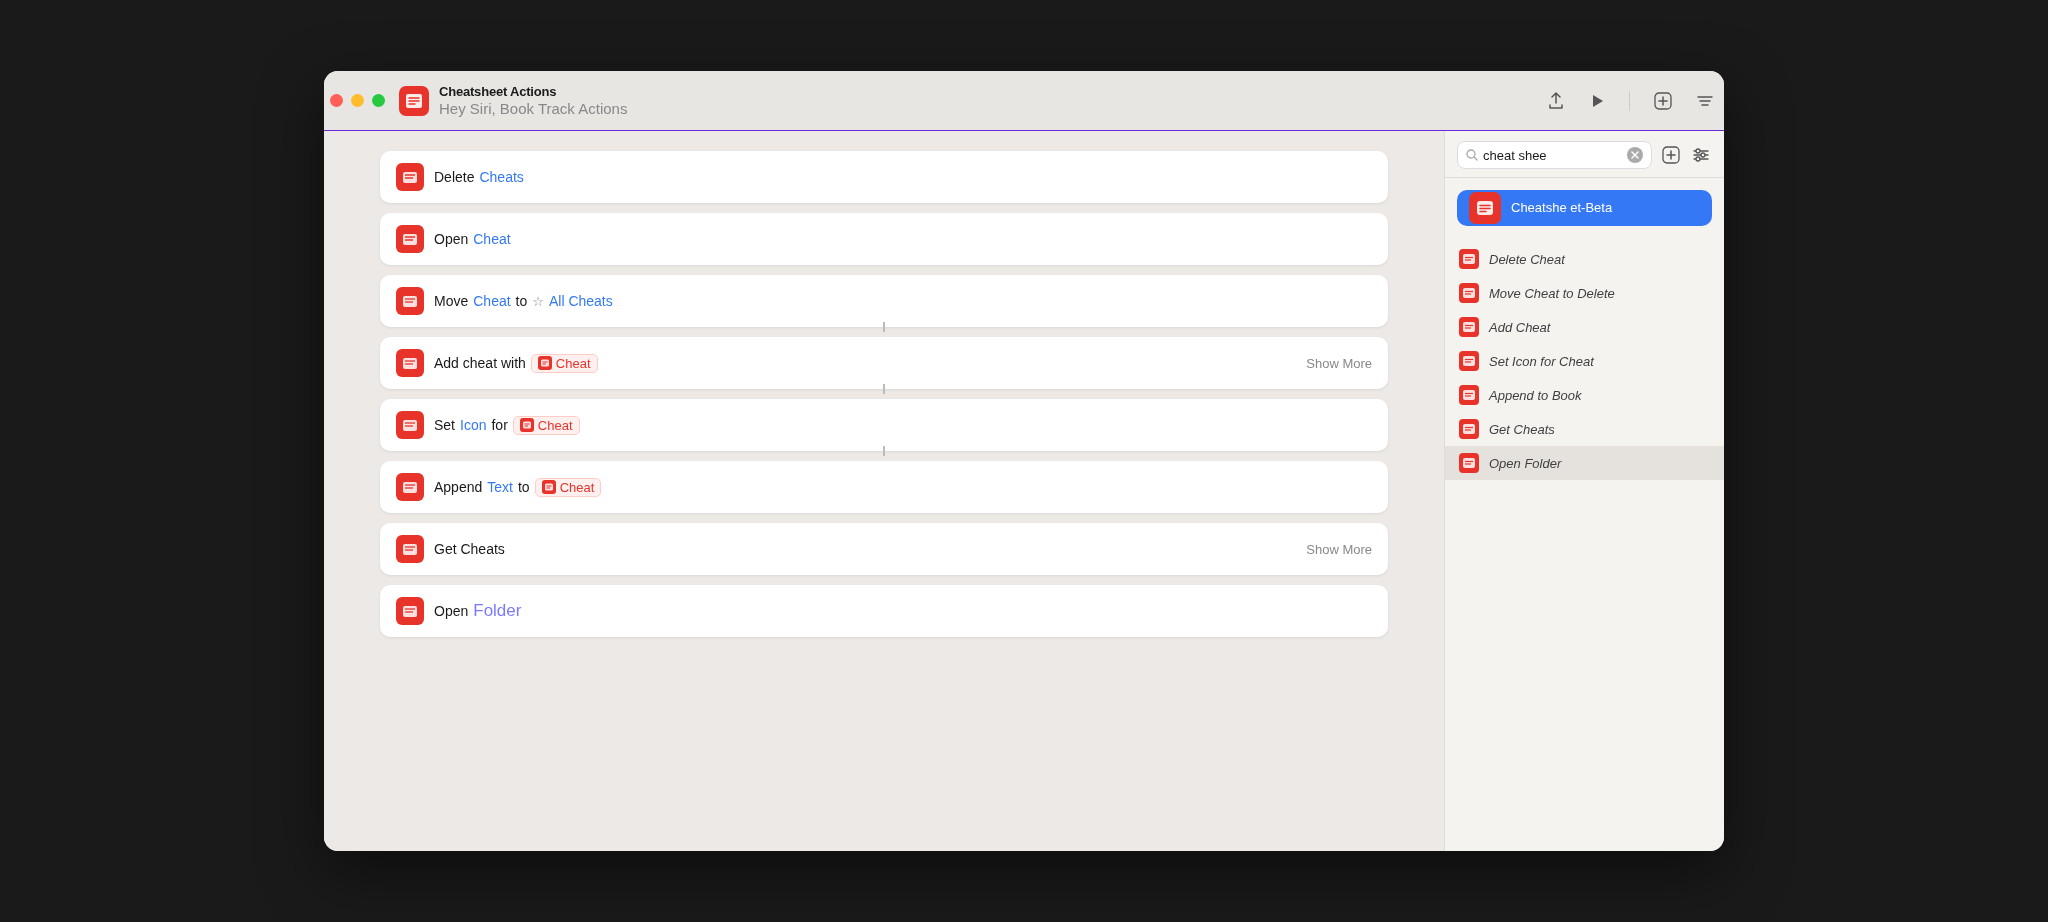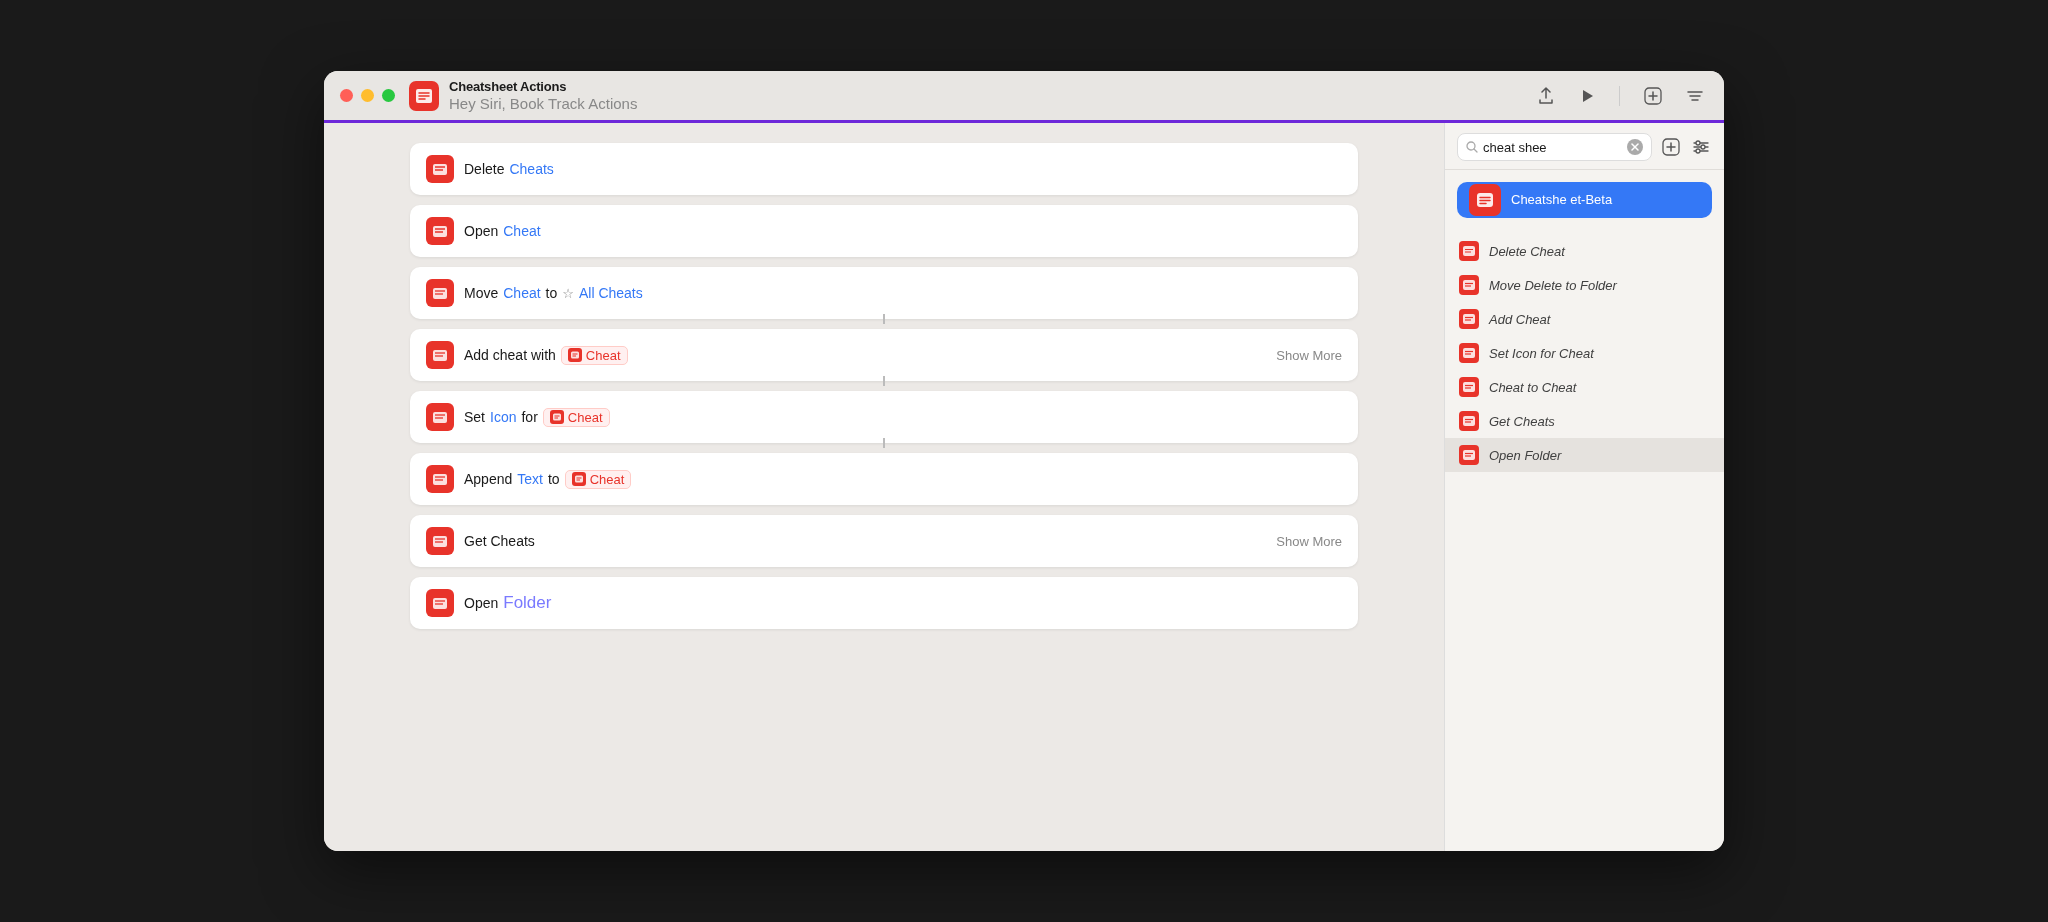--- a/index.html
+++ b/index.html
@@ -19,25 +19,25 @@
       border-radius: 14px;
       overflow: hidden;
       box-shadow: 0 20px 60px rgba(0,0,0,0.5);
       display: flex;
       flex-direction: column;
     }
 
     
     .titlebar {
       background: #e8e6e3;
-      border-bottom: 3px solid #6d28d9;
-      height: 52px;
-      display: flex;
-      align-items: center;
-      padding: 0 16px;
+      border-bottom: 1px solid #6d28d9;
+      height: 60px;
+      display: flex;
+      align-items: center;
+      padding: 0 6px;
       flex-shrink: 0;
     }
 
     .traffic-lights {
       display: flex;
       gap: 8px;
       margin-right: 14px;
     }
 
     .traffic-light {
@@ -107,21 +107,21 @@
     .main {
       display: flex;
       flex: 1;
       overflow: hidden;
     }
 
     
     .left-panel {
       flex: 1;
       background: #ece9e6;
-      padding: 20px 86px;
+      padding: 20px 56px;
       overflow-y: auto;
       display: flex;
       flex-direction: column;
       gap: 10px;
     }
 
     .action-row {
       background: #ffffff;
       border-radius: 10px;
       padding: 0 16px;
@@ -598,21 +598,21 @@
 
 
         <div class="action-list-item">
           <div class="action-list-icon">
             <svg width="14" height="14" viewBox="0 0 14 14" fill="white">
               <rect x="1" y="2" width="12" height="10" rx="2" fill="white" opacity="0.85"></rect>
               <line x1="3" y1="5.5" x2="11" y2="5.5" stroke="#e8332a" stroke-width="1.2"></line>
               <line x1="3" y1="8" x2="9" y2="8" stroke="#e8332a" stroke-width="1.2"></line>
             </svg>
           </div>
-          <span>Move Delete to Folder</span>
+          <span>Move Cheat to Delete</span>
         </div>
 
         <div class="action-list-item">
           <div class="action-list-icon">
             <svg width="14" height="14" viewBox="0 0 14 14" fill="white">
               <rect x="1" y="2" width="12" height="10" rx="2" fill="white" opacity="0.85"></rect>
               <line x1="3" y1="5.5" x2="11" y2="5.5" stroke="#e8332a" stroke-width="1.2"></line>
               <line x1="3" y1="8" x2="9" y2="8" stroke="#e8332a" stroke-width="1.2"></line>
             </svg>
           </div>
@@ -631,21 +631,21 @@
         </div>
 
         <div class="action-list-item">
           <div class="action-list-icon">
             <svg width="14" height="14" viewBox="0 0 14 14" fill="white">
               <rect x="1" y="2" width="12" height="10" rx="2" fill="white" opacity="0.85"></rect>
               <line x1="3" y1="5.5" x2="11" y2="5.5" stroke="#e8332a" stroke-width="1.2"></line>
               <line x1="3" y1="8" x2="9" y2="8" stroke="#e8332a" stroke-width="1.2"></line>
             </svg>
           </div>
-          <span>Cheat to Cheat</span>
+          <span>Append to Book</span>
         </div>
 
         <div class="action-list-item">
           <div class="action-list-icon">
             <svg width="14" height="14" viewBox="0 0 14 14" fill="white">
               <rect x="1" y="2" width="12" height="10" rx="2" fill="white" opacity="0.85"></rect>
               <line x1="3" y1="5.5" x2="11" y2="5.5" stroke="#e8332a" stroke-width="1.2"></line>
               <line x1="3" y1="8" x2="9" y2="8" stroke="#e8332a" stroke-width="1.2"></line>
             </svg>
           </div>

